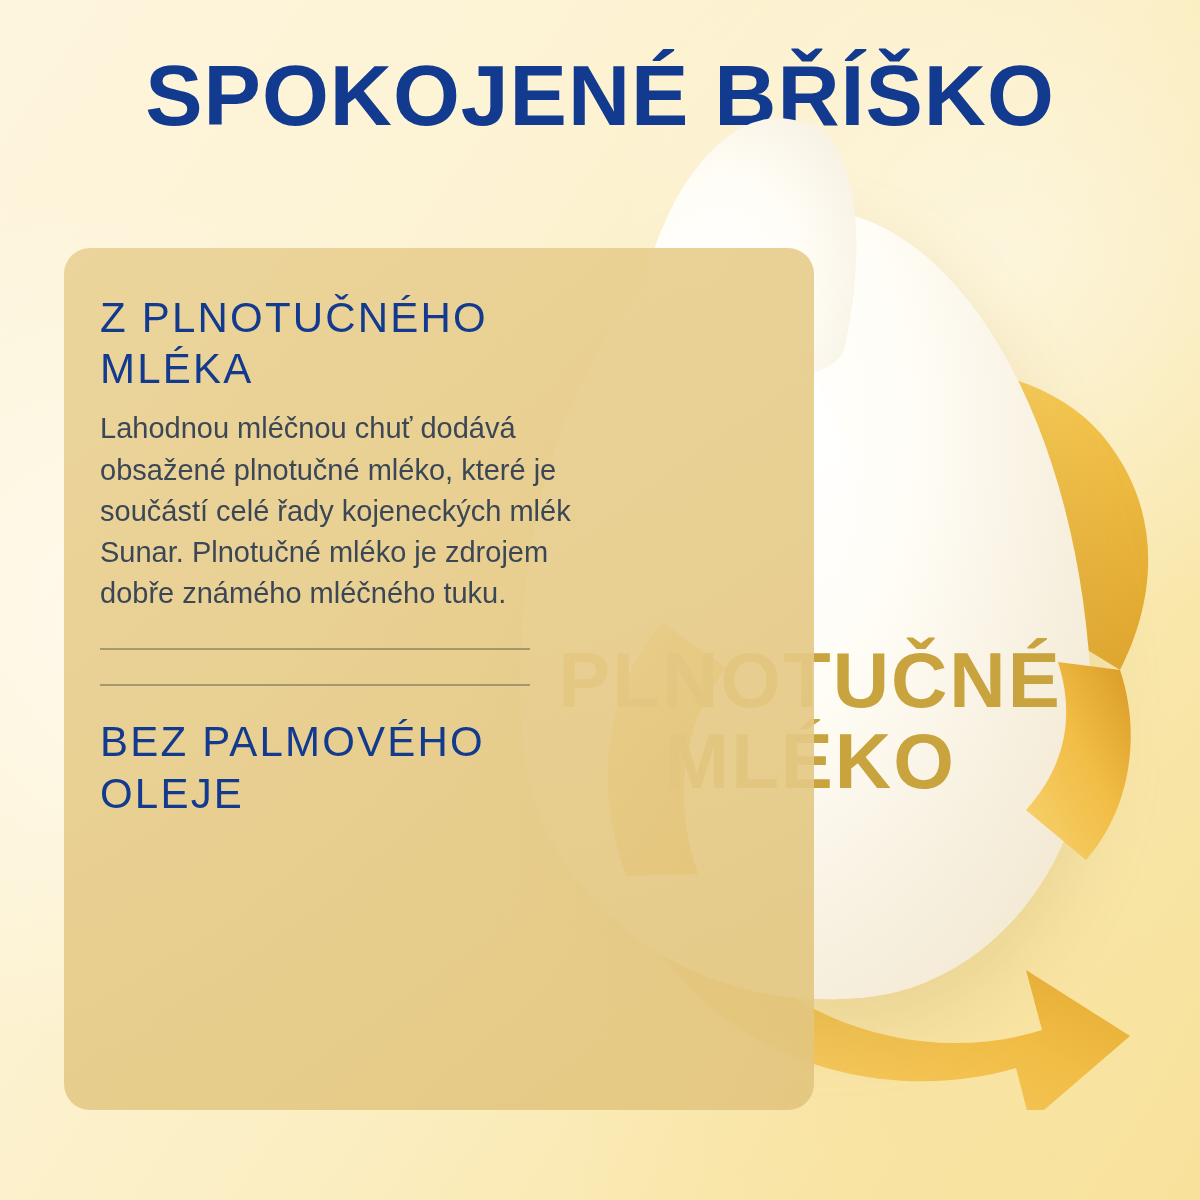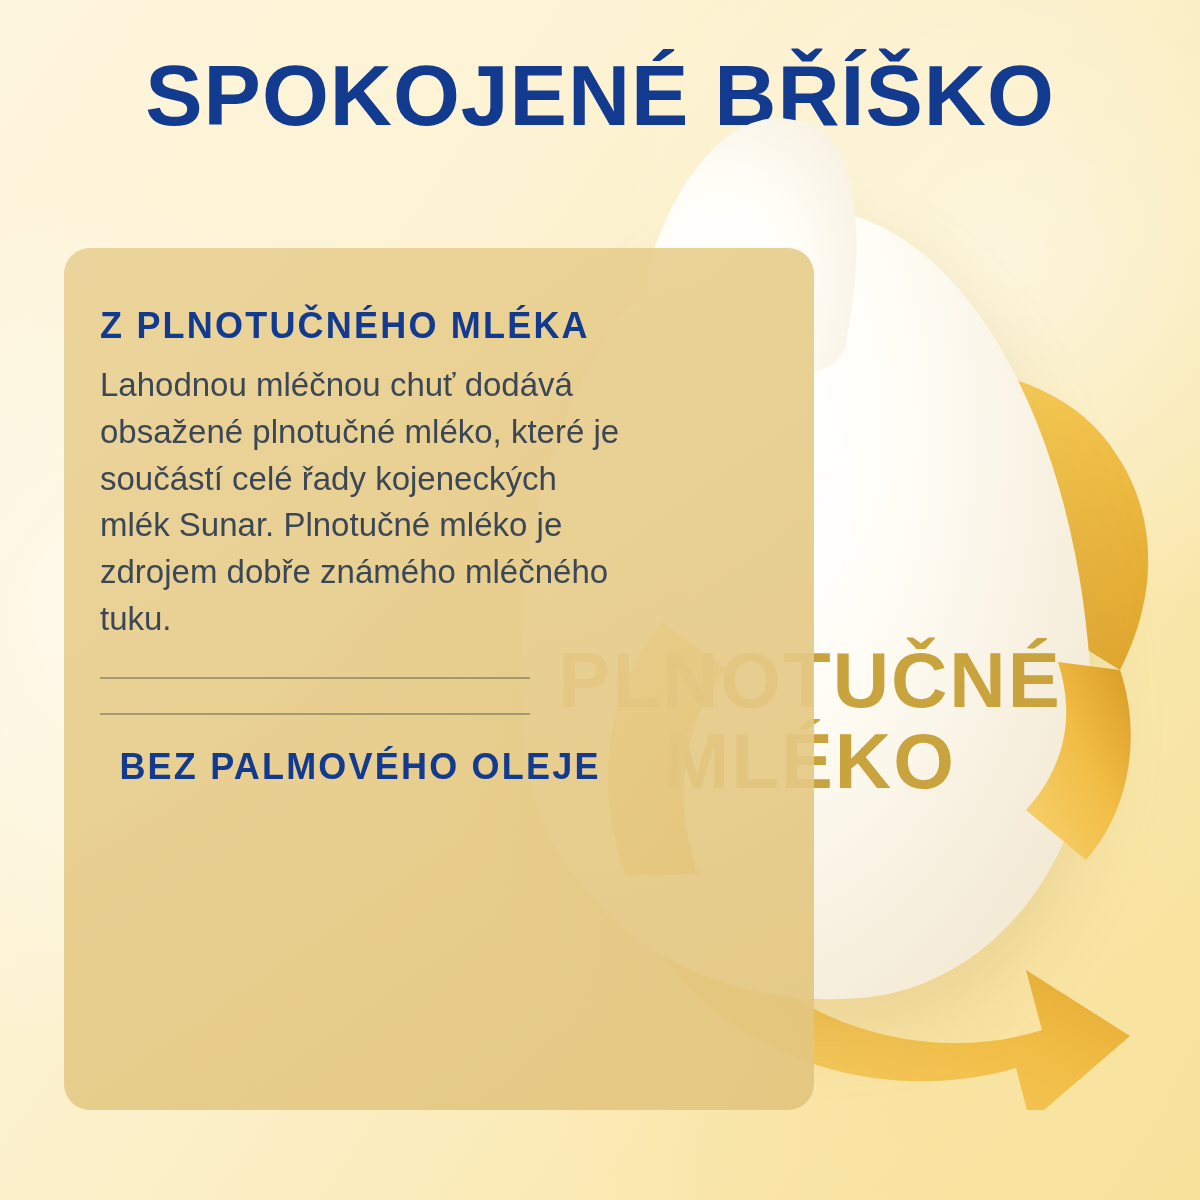--- a/index.html
+++ b/index.html
@@ -140,42 +140,42 @@
     border-radius: 26px;
   }
   .card-inner {
     position: absolute;
     left: 36px;
     top: 40px;
     width: 520px;
   }
   .sec-title {
     color: #123a8f;
-    font-weight: 700;
-    font-size: 36px;
+    font-weight: 400;
+    font-size: 42px;
     letter-spacing: 2.2px;
-    margin: 16px 0 14px 0;
+    margin: 4px 0 14px 0;
     line-height: 1.22;
   }
   .sec-body {
     color: #3c4756;
-    font-size: 33px;
+    font-size: 29px;
     line-height: 1.42;
     margin: 0;
   }
   .divider {
     width: 430px;
     height: 2px;
     background: #6f6a52;
     opacity: .55;
     margin: 34px 0 30px 0;
     border: 0;
   }
   .block-2 { margin-top: 0; }
-  .block-3 .sec-title { margin-bottom: 0; text-align: center; }
+  .block-3 .sec-title { margin-bottom: 0; }
 </style>
 </head>
 <body>
 
 <div class="poster">
 
   <div class="bg-blob-left"></div>
   <div class="bg-blob-right"></div>
   <div class="bg-blob-bottom"></div>
 

